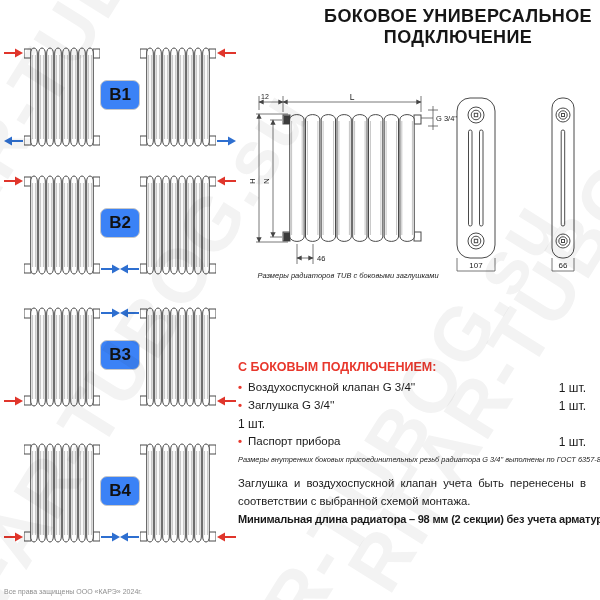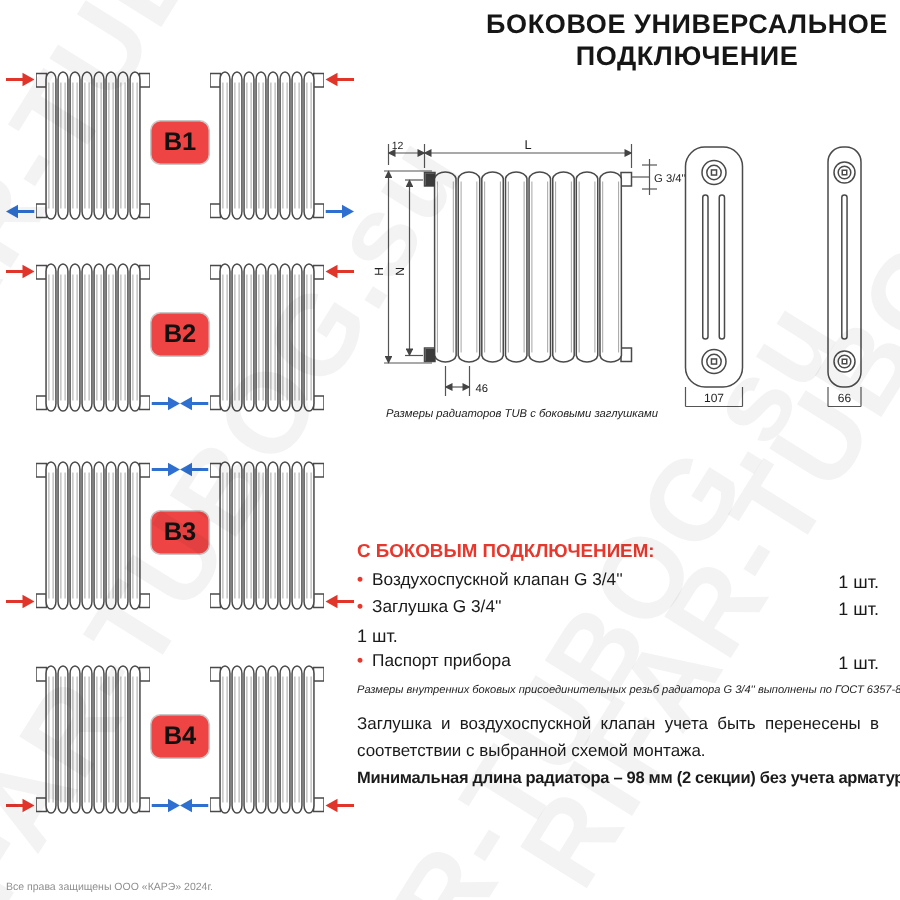--- a/index.html
+++ b/index.html
@@ -19,21 +19,21 @@
     font-weight:800;font-size:18px;line-height:1.18;letter-spacing:0.4px;color:#161616;
   }
   
   .schemes{position:absolute;left:0;top:0;width:236px;height:600px;z-index:2;}
   .scheme-row{position:absolute;left:0;width:236px;height:110px;}
   .row-b1{top:42px}.row-b2{top:170px}.row-b3{top:302px}.row-b4{top:438px}
   .rad-wrap{position:absolute;top:0;width:76px;height:110px;}
   .rad-wrap.left{left:24px}.rad-wrap.right{left:140px}
   .flow-arrow{position:absolute;width:19px;height:10px;}
   .scheme-label{
-    position:absolute;left:100px;top:38px;width:38px;height:28px;background:#ef4444;
+    position:absolute;left:100px;top:38px;width:38px;height:28px;background:#3b82f6;
     border:1.5px solid #c8c8c8;border-radius:7px;display:flex;align-items:center;justify-content:center;
     font-weight:800;font-size:17px;color:#111;
   }
   
   .dim-drawing{position:absolute;left:248px;top:90px;width:212px;z-index:2;}
   .dim-caption{margin-top:3px;width:200px;text-align:center;font-style:italic;font-size:7.5px;color:#222;}
   .sideviews{position:absolute;left:452px;top:90px;z-index:2;}
   
   .info{position:absolute;left:238px;top:356px;width:348px;z-index:2;}
   .info-h1{font-weight:800;font-size:12.5px;color:#161616;}

